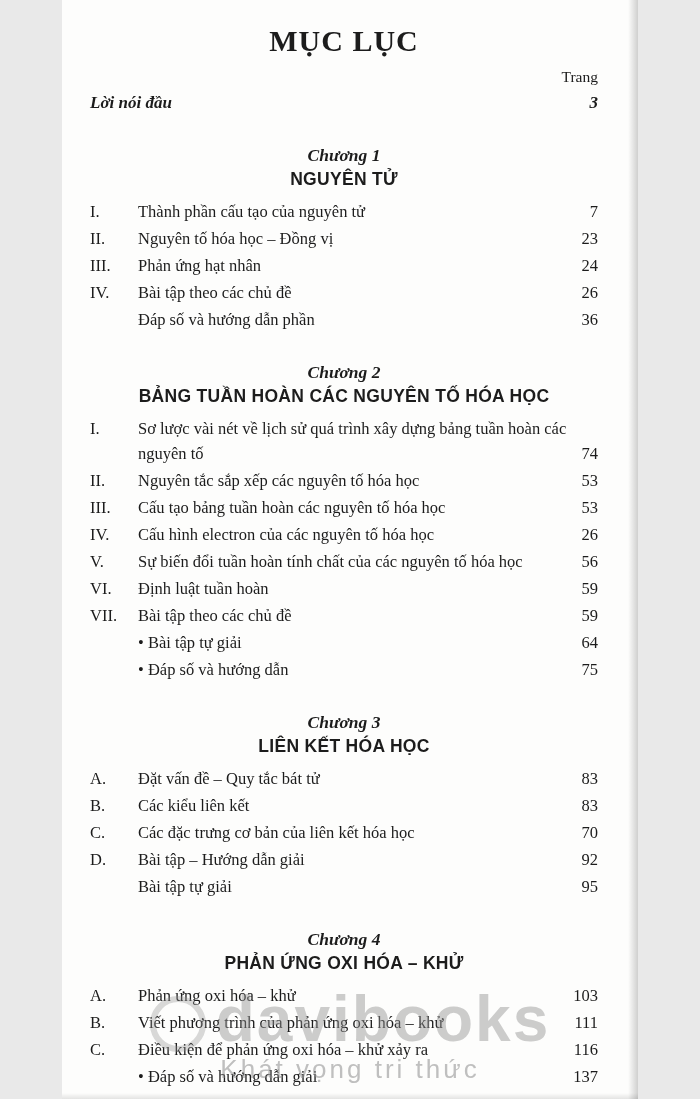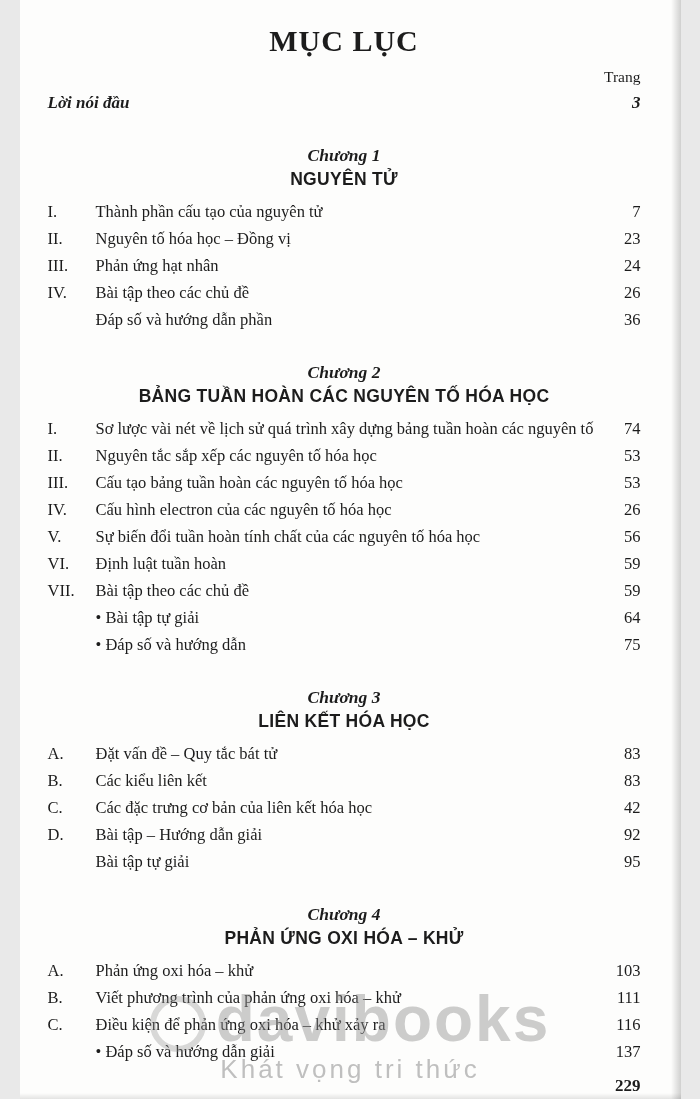--- a/index.html
+++ b/index.html
@@ -1,18 +1,18 @@
 <!DOCTYPE html>
 <html><head>
 <meta charset="utf-8">
 <style>
   html, body { margin: 0; padding: 0; background: #e9e9e9; }
   .page {
     position: relative;
-    width: 661px;
+    width: 576px;
     height: 1099px;
     margin: 0 auto;
     background: #fdfdfc;
     color: #1c1c1c;
     font-family: "Liberation Serif", "DejaVu Serif", serif;
     overflow: hidden;
     box-sizing: border-box;
     padding: 20px 40px 15px 28px;
   }
   .scan-edge-right {
@@ -209,21 +209,21 @@
           <span class="pg">83</span>
         </div>
         <div class="row">
           <span class="num">B.</span>
           <span class="txt">Các kiểu liên kết</span>
           <span class="pg">83</span>
         </div>
         <div class="row">
           <span class="num">C.</span>
           <span class="txt">Các đặc trưng cơ bản của liên kết hóa học</span>
-          <span class="pg">42</span>
+          <span class="pg">70</span>
         </div>
         <div class="row">
           <span class="num">D.</span>
           <span class="txt">Bài tập – Hướng dẫn giải</span>
           <span class="pg">92</span>
         </div>
         <div class="row">
           <span class="num"></span>
           <span class="txt">Bài tập tự giải</span>
           <span class="pg">95</span>

